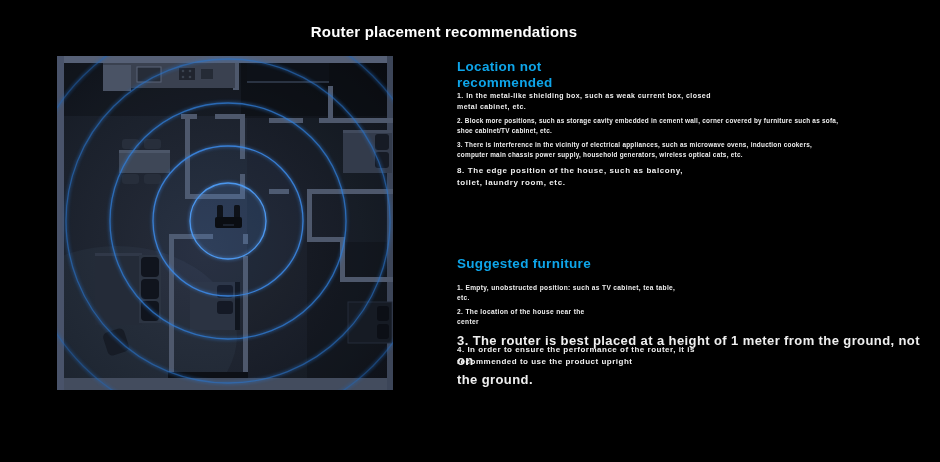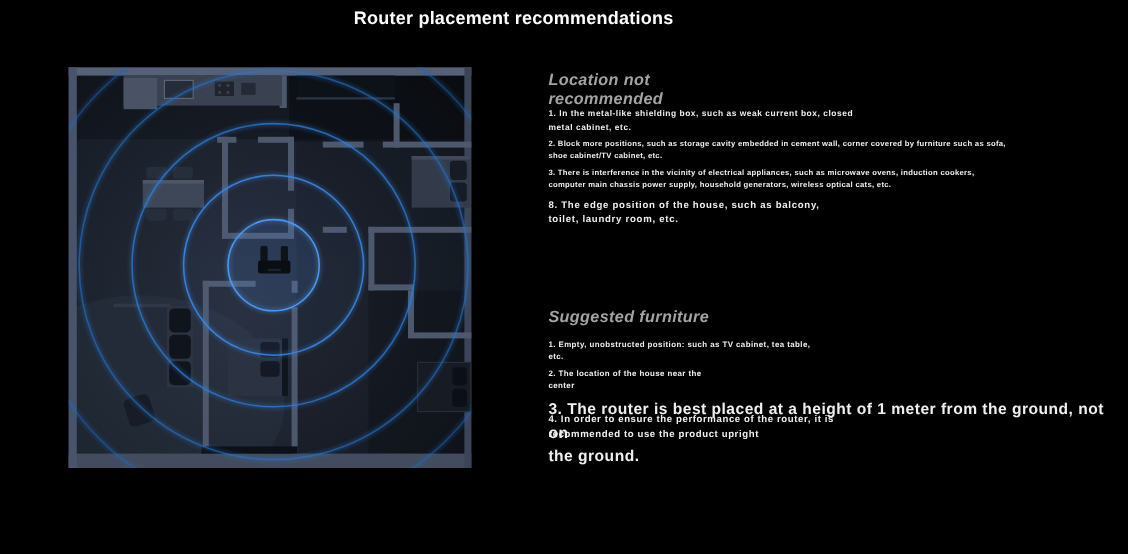--- a/index.html
+++ b/index.html
@@ -2,28 +2,28 @@
 <html><head>
 <meta charset="utf-8">
 <style>
   html,body{margin:0;padding:0;background:#000;}
   body{
     position:relative;width:940px;height:462px;overflow:hidden;
     font-family:"Liberation Sans",sans-serif;color:#efefef;
   }
   .page-title{
     position:absolute;top:7px;left:428px;transform:translateX(-50%);
-    font-size:15px;font-weight:700;color:#ffffff;letter-spacing:.2px;white-space:nowrap;margin:0;
+    font-size:15px;font-weight:700;color:#ffffff;letter-spacing:.2px;white-space:nowrap;margin:16px;
   }
   .plan{
     position:absolute;left:57px;top:56px;width:336px;height:334px;
   }
   .plan svg{display:block;width:100%;height:100%;}
   .txt{position:absolute;left:457px;margin:0;white-space:pre-line;font-weight:700;color:#efefef;}
-  .h-section{font-size:13.5px;line-height:1.16;letter-spacing:.3px;color:#a3a3a3;font-style:italic;}
+  .h-section{font-size:13.5px;line-height:1.16;letter-spacing:.3px;color:#0ea5e9;}
   .h-not{top:59px;}
   .h-sug{top:256px;}
   .p1{top:91px;font-size:7px;line-height:1.55;letter-spacing:.45px;}
   .p2{top:116px;font-size:6.4px;line-height:1.5;letter-spacing:.25px;}
   .p3{top:140px;font-size:6.4px;line-height:1.5;letter-spacing:.25px;}
   .p4{top:165px;font-size:8px;line-height:1.5;letter-spacing:.6px;}
   .s1{top:283px;font-size:6.6px;line-height:1.55;letter-spacing:.35px;}
   .s2{top:307px;font-size:6.6px;line-height:1.55;letter-spacing:.35px;}
   .s3{top:331px;font-size:13px;line-height:1.5;letter-spacing:.4px;}
   .s4{top:344px;font-size:8px;line-height:1.5;letter-spacing:.5px;}

